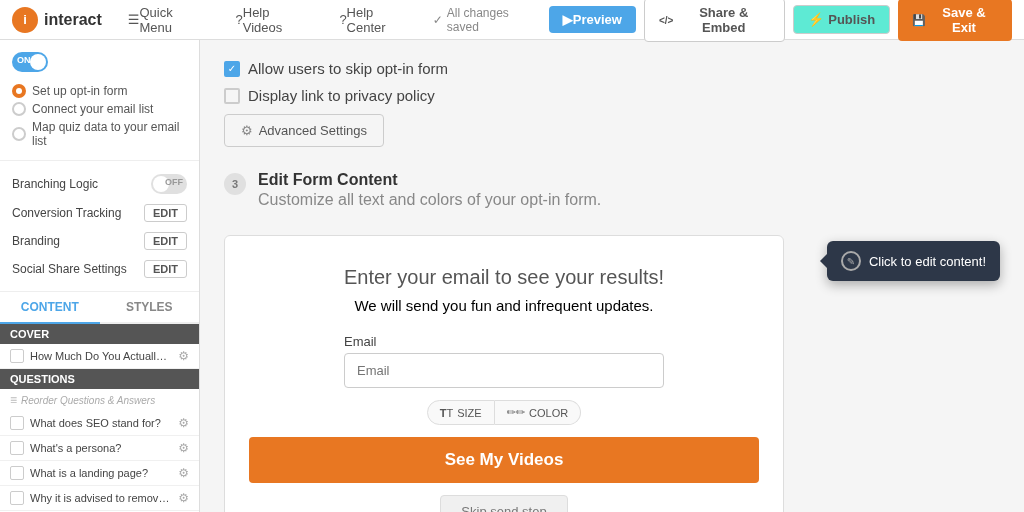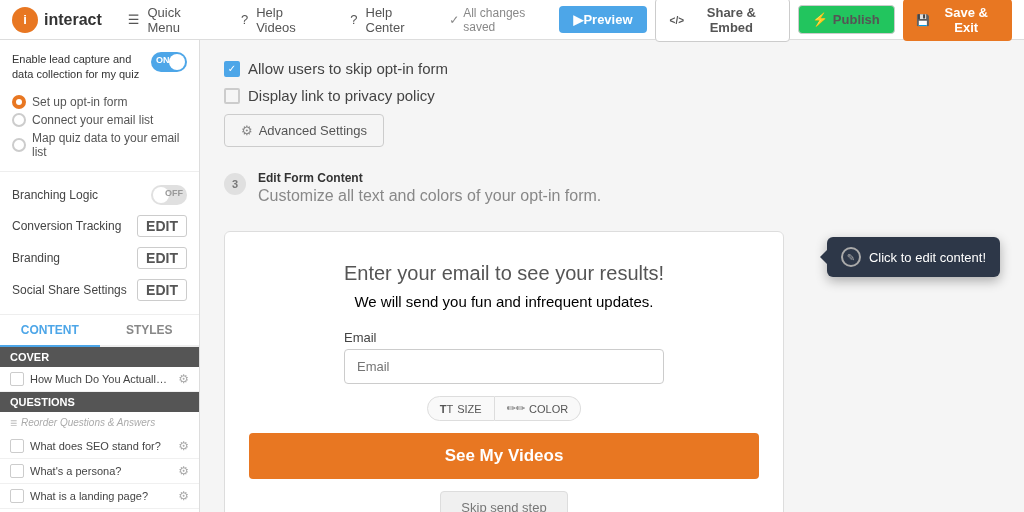--- a/index.html
+++ b/index.html
@@ -8,27 +8,27 @@
     
     .top-nav {
       display: flex; align-items: center; height: 40px;
       background: #fff; border-bottom: 1px solid #ddd;
       padding: 0 12px; gap: 8px; position: fixed; top: 0; left: 0; right: 0; z-index: 100;
     }
     .logo { display: flex; align-items: center; gap: 6px; font-weight: 700; font-size: 18px; color: #e87722; margin-right: 8px; }
     .logo-circle { width: 26px; height: 26px; border-radius: 50%; background: #e87722; display: flex; align-items: center; justify-content: center; }
     .logo-circle span { color: #fff; font-size: 13px; font-weight: 700; }
     .logo-text { color: #333; font-size: 16px; font-weight: 700; }
-    .nav-item { display: flex; align-items: center; gap: 8px; padding: 0 10px; color: #555; cursor: pointer; font-size: 13px; height: 40px; }
+    .nav-item { display: flex; align-items: center; gap: 0; padding: 0 10px; color: #555; cursor: pointer; font-size: 13px; height: 40px; }
     .nav-right { margin-left: auto; display: flex; align-items: center; gap: 8px; }
     .saved-text { color: #888; font-size: 12px; display: flex; align-items: center; gap: 4px; }
     .btn { padding: 6px 14px; border-radius: 4px; border: none; cursor: pointer; font-size: 13px; font-weight: 600; }
     .btn-preview { background: #4da6e8; color: #fff; display: flex; align-items: center; }
     .btn-share { background: #fff; color: #555; border: 1px solid #ccc; display: flex; align-items: center; gap: 4px; }
-    .btn-publish { background: #22c55e; color: #555; border: 1px solid #ccc; display: flex; align-items: center; gap: 4px; }
+    .btn-publish { background: #5eead4; color: #555; border: 1px solid #ccc; display: flex; align-items: center; gap: 4px; }
     .btn-save { background: #e87722; color: #fff; display: flex; align-items: center; gap: 4px; }
 
     
     .sidebar {
       position: fixed; top: 40px; left: 0; width: 200px; bottom: 0;
       background: #fff; border-right: 1px solid #ddd; overflow-y: auto;
     }
     .sidebar-top { padding: 12px; border-bottom: 1px solid #eee; }
     .sidebar-toggle-row { display: flex; align-items: flex-start; gap: 8px; margin-bottom: 12px; }
     .toggle-label { font-size: 11px; color: #333; flex: 1; line-height: 1.4; }
@@ -40,21 +40,21 @@
     .radio-circle { width: 14px; height: 14px; border-radius: 50%; border: 2px solid #ccc; flex-shrink: 0; }
     .radio-circle.selected { border-color: #e87722; background: #e87722; }
     .radio-circle.selected::after { content:''; display:block; width:6px;height:6px;background:#fff;border-radius:50%;margin:2px; }
 
     .sidebar-section { padding: 8px 12px; border-bottom: 1px solid #eee; }
     .sidebar-row { display: flex; align-items: center; justify-content: space-between; padding: 5px 0; }
     .sidebar-row-label { font-size: 12px; color: #444; font-weight: 500; }
     .toggle-off { width: 36px; height: 20px; background: #e0e0e0; border-radius: 10px; position: relative; cursor: pointer; }
     .toggle-off .handle { position: absolute; left: 2px; top: 2px; width: 16px; height: 16px; background: #fff; border-radius: 50%; }
     .toggle-off-label { position: absolute; right: 4px; top: 3px; color: #999; font-size: 9px; font-weight: 700; }
-    .edit-btn { padding: 2px 8px; border: 1px solid #ccc; border-radius: 3px; background: #fff; font-size: 14px; color: #555; cursor: pointer; font-weight: 600; }
+    .edit-btn { padding: 2px 8px; border: 1px solid #ccc; border-radius: 3px; background: #fff; font-size: 11px; color: #555; cursor: pointer; font-weight: 600; }
 
     
     .content-tabs { display: flex; border-bottom: 2px solid #eee; }
     .content-tab { flex: 1; text-align: center; padding: 8px; font-size: 12px; font-weight: 700; cursor: pointer; color: #888; }
     .content-tab.active { color: #4da6e8; border-bottom: 2px solid #4da6e8; margin-bottom: -2px; }
 
     
     .content-list { padding: 0; }
     .list-section-header { background: #555; color: #fff; font-size: 11px; font-weight: 700; padding: 4px 10px; display: flex; align-items: center; gap: 6px; }
     .list-item { display: flex; align-items: center; gap: 6px; padding: 5px 10px; border-bottom: 1px solid #f0f0f0; cursor: pointer; }
@@ -80,21 +80,21 @@
     .advanced-btn {
       display: flex; align-items: center; gap: 6px;
       padding: 8px 16px; background: #f5f5f5; border: 1px solid #ccc;
       border-radius: 4px; cursor: pointer; font-size: 13px; color: #555; margin-bottom: 24px;
     }
     .gear-icon { color: #888; }
 
     .step-row { display: flex; align-items: flex-start; gap: 12px; margin-bottom: 16px; }
     .step-number { width: 22px; height: 22px; border-radius: 50%; background: #e0e0e0; color: #777; font-size: 11px; font-weight: 700; display: flex; align-items: center; justify-content: center; flex-shrink: 0; margin-top: 2px; }
     .step-content { flex: 1; }
-    .step-title { font-size: 12px; font-weight: 600; color: #333; margin-bottom: 2px; }
+    .step-title { font-size: 16px; font-weight: 600; color: #333; margin-bottom: 2px; }
     .step-desc { font-size: 16px; color: #888; }
 
     
     .form-preview {
       background: #fff; border: 1px solid #ddd; border-radius: 6px;
       padding: 30px 24px; max-width: 560px; text-align: center;
       position: relative; margin-top: 10px;
     }
     .form-title { font-size: 20px; color: #555; margin-bottom: 8px; font-weight: 400; }
     .form-subtitle { font-size: 15px; color: #000000; margin-bottom: 20px; }
@@ -175,21 +175,20 @@
     <button class="btn btn-save">
       <span class="icon-save"></span>
       <span>Save &amp; Exit</span>
     </button>
   </div>
 </nav>
 
 <aside class="sidebar">
   <div class="sidebar-top">
     <div class="sidebar-toggle-row">
-      <span class="toggle-label">Enable lead capture and data collection for my quiz</span>
       <div class="toggle">
         <div class="handle"></div>
         <span class="toggle-on-label">ON</span>
       </div>
     </div>
     <div class="radio-group">
       <div class="radio-item">
         <div class="radio-circle selected"></div>
         <span>Set up opt-in form</span>
       </div>

